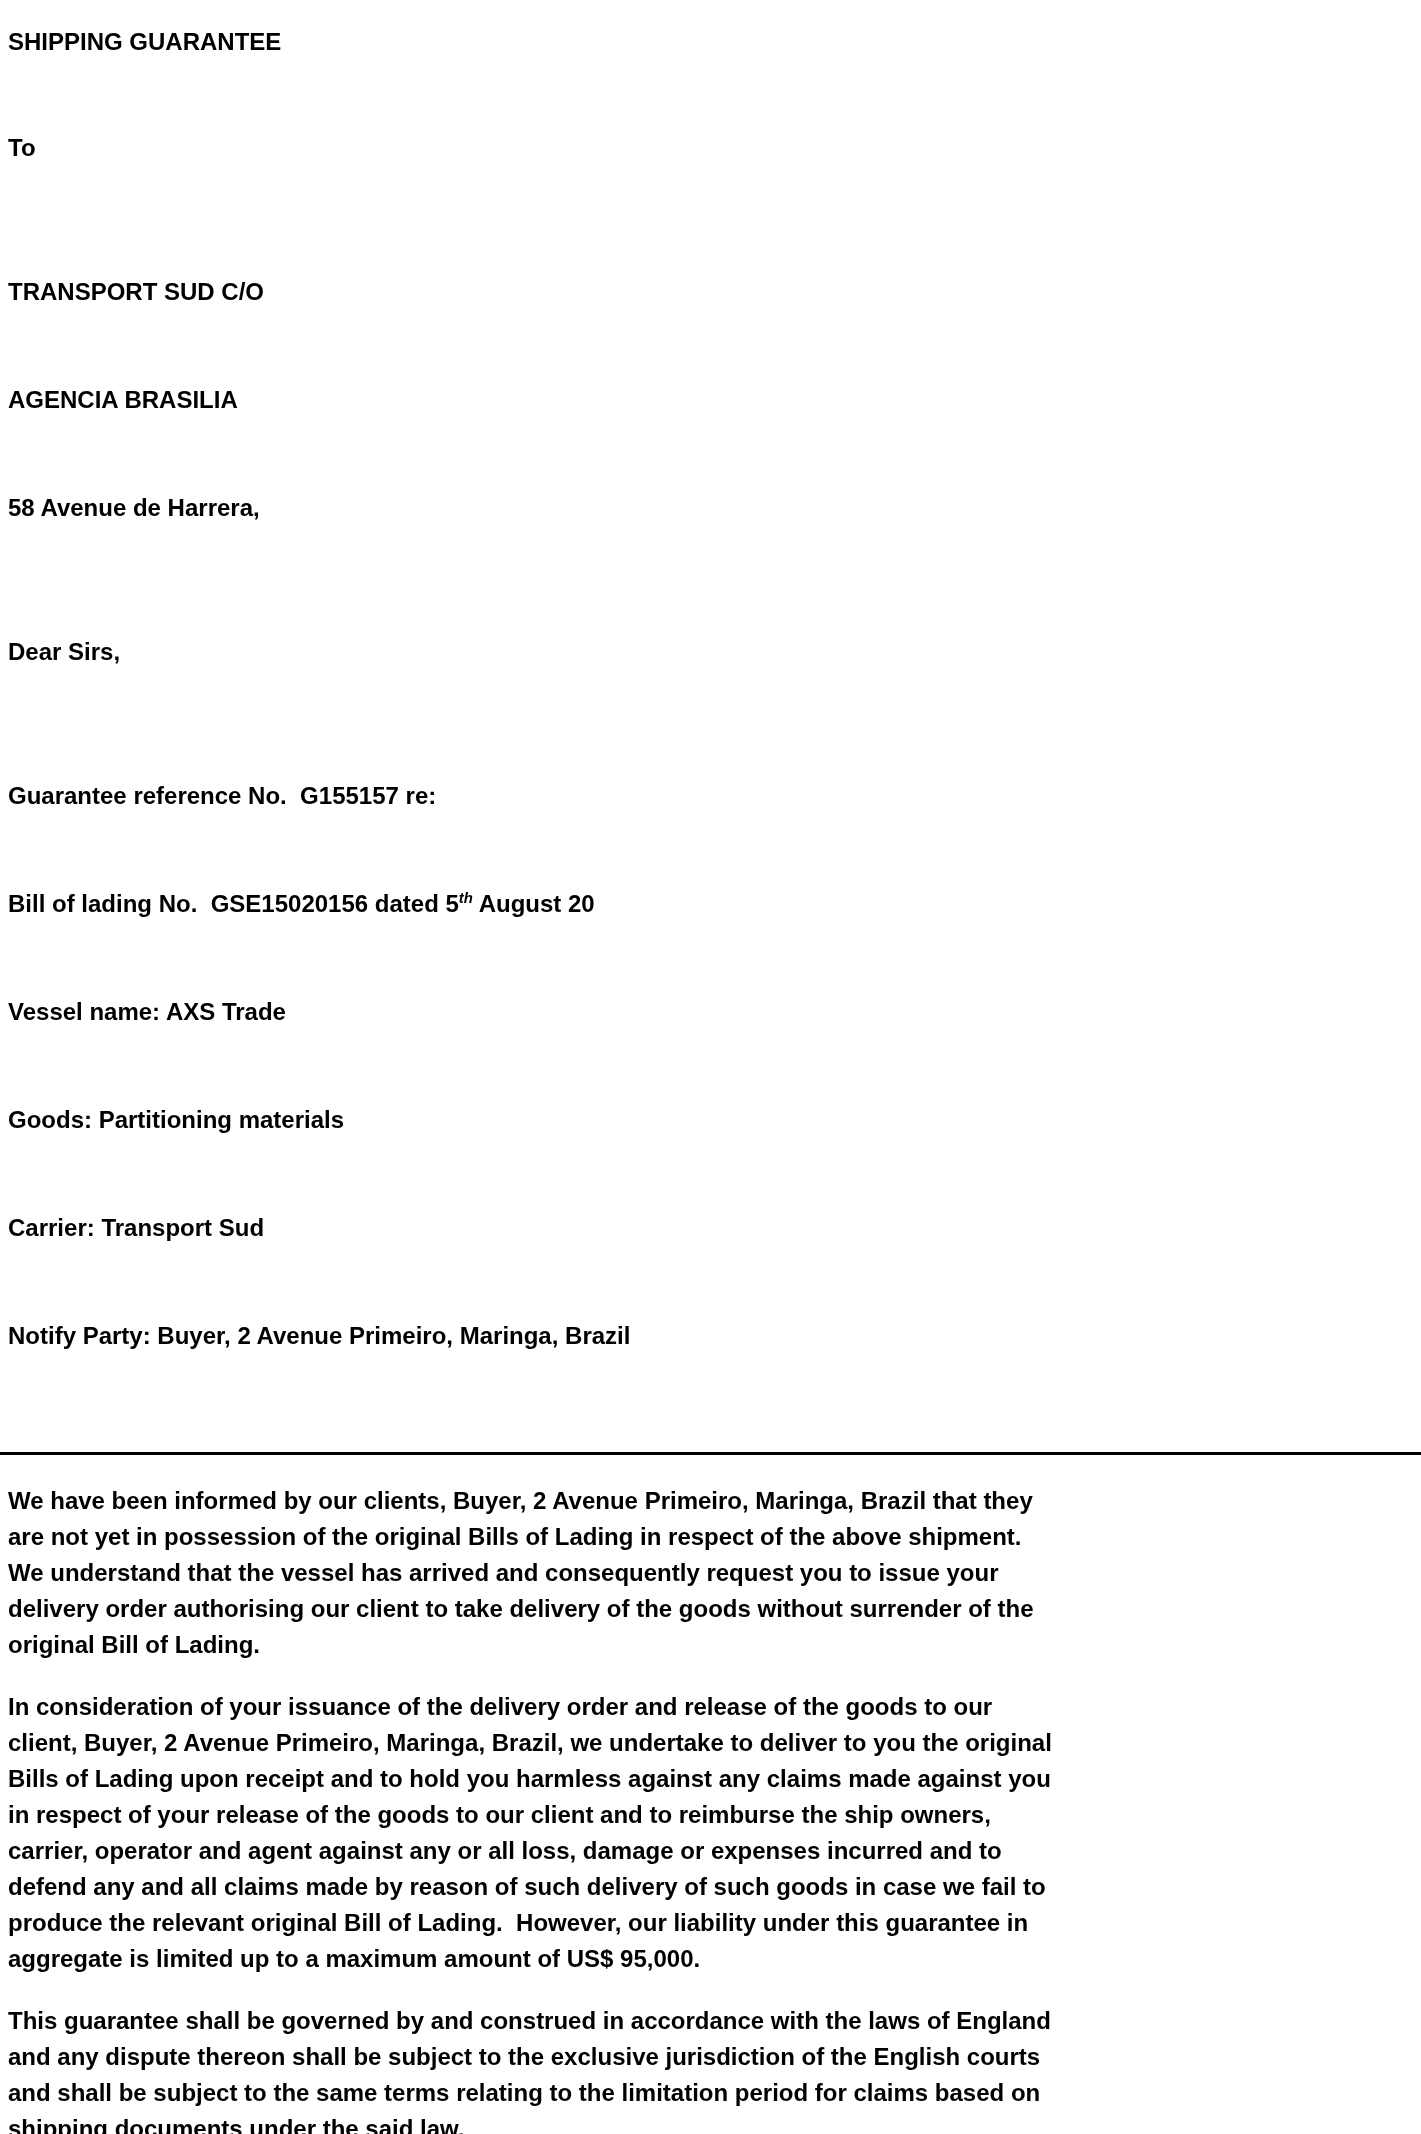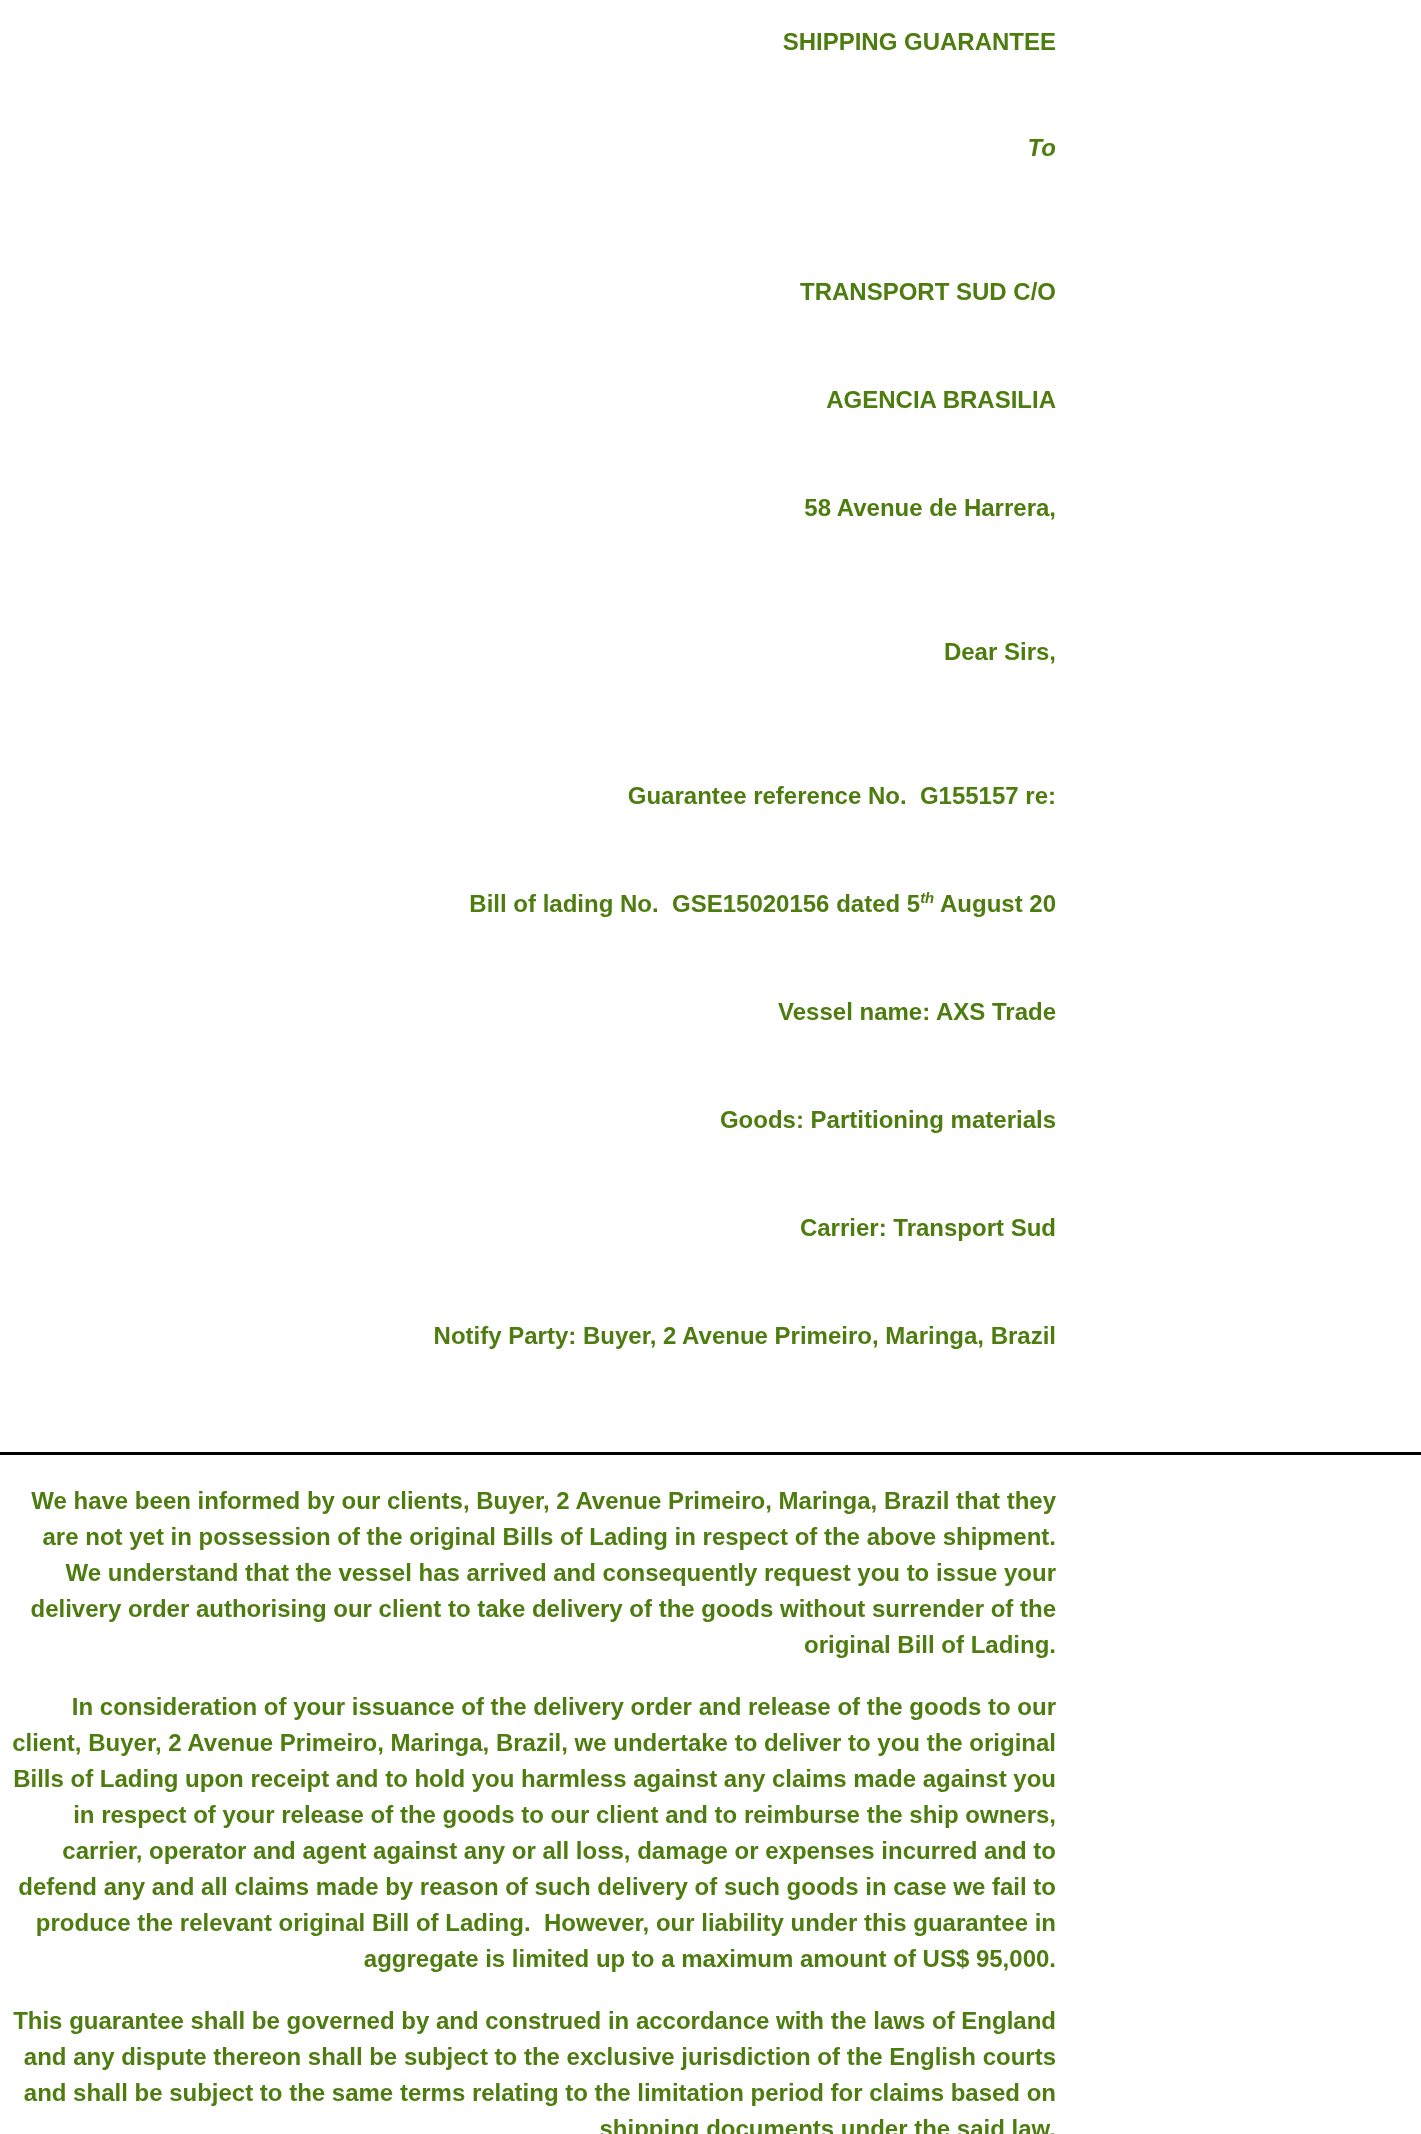--- a/index.html
+++ b/index.html
@@ -5,41 +5,40 @@
   * { box-sizing: border-box; }
   html, body {
     margin: 0;
     padding: 0;
     background: #ffffff;
   }
   .page {
     width: 1421px;
     height: 2134px;
     background: #ffffff;
-    color: #4d7c0f;
+    color: #000000;
     font-family: "Liberation Sans", "DejaVu Sans", sans-serif;
     font-weight: 700;
     font-size: 24px;
     line-height: 36px;
     display: flex;
     flex-direction: column;
     padding-top: 24px;
     overflow: hidden;
-    text-align: right;
   }
   .txt {
     margin: 0 0 0 8px;
     max-width: 1048px;
     white-space: pre-wrap;
   }
   h1.txt {
     font-size: 24px;
     font-weight: 700;
   }
-  .to       { margin-top: 70px; font-style: italic; }
+  .to       { margin-top: 70px; }
   .address  { margin-top: 36px; }
   .greeting { margin-top: 36px; }
   .refblock { margin-top: 36px; }
   .rule {
     border: none;
     border-top: 3px solid #000000;
     width: 100%;
     margin: 0;
   }
   .rule-top    { margin-top: 26px; margin-bottom: 28px; }

